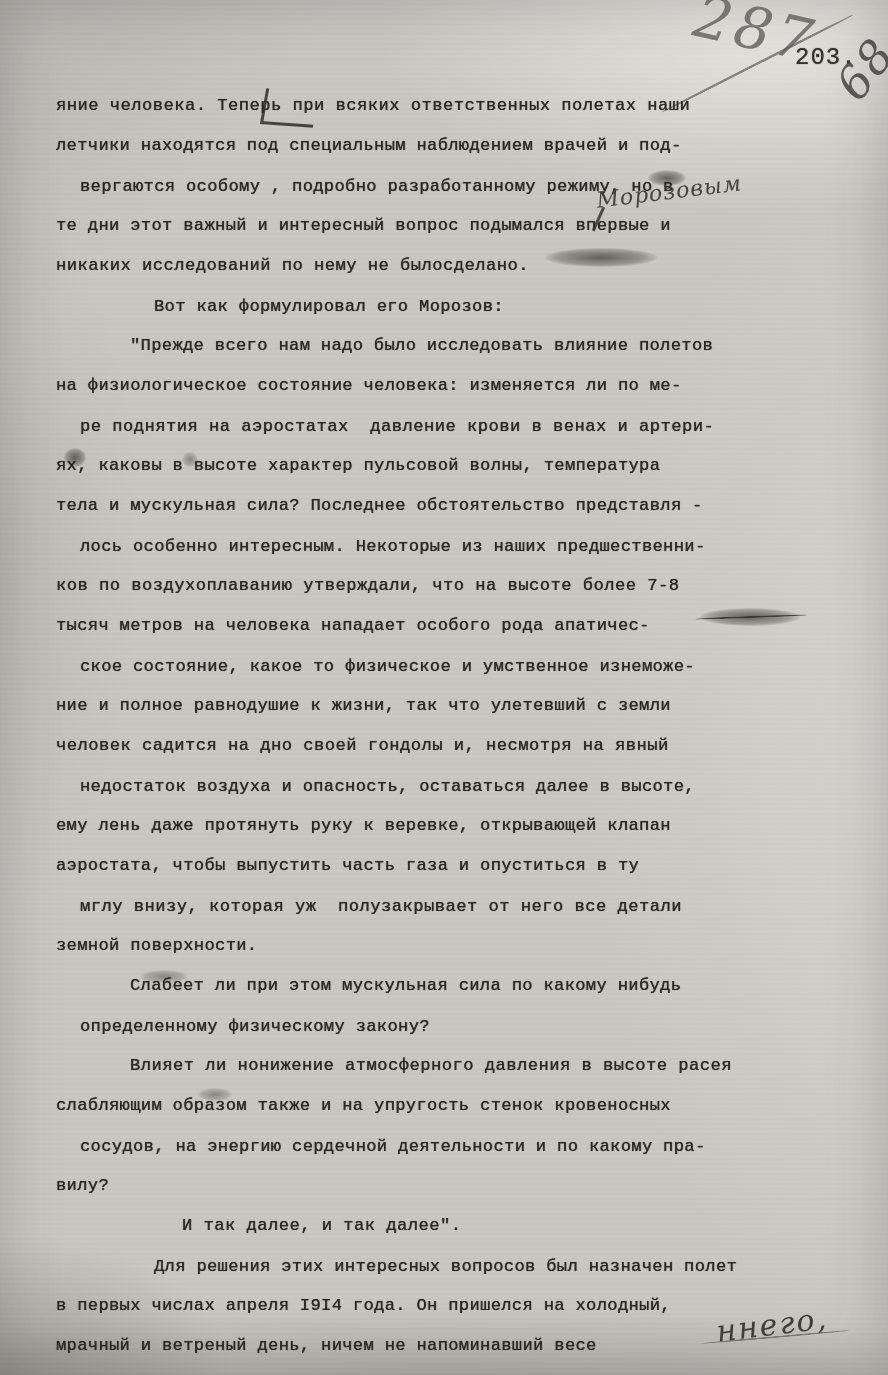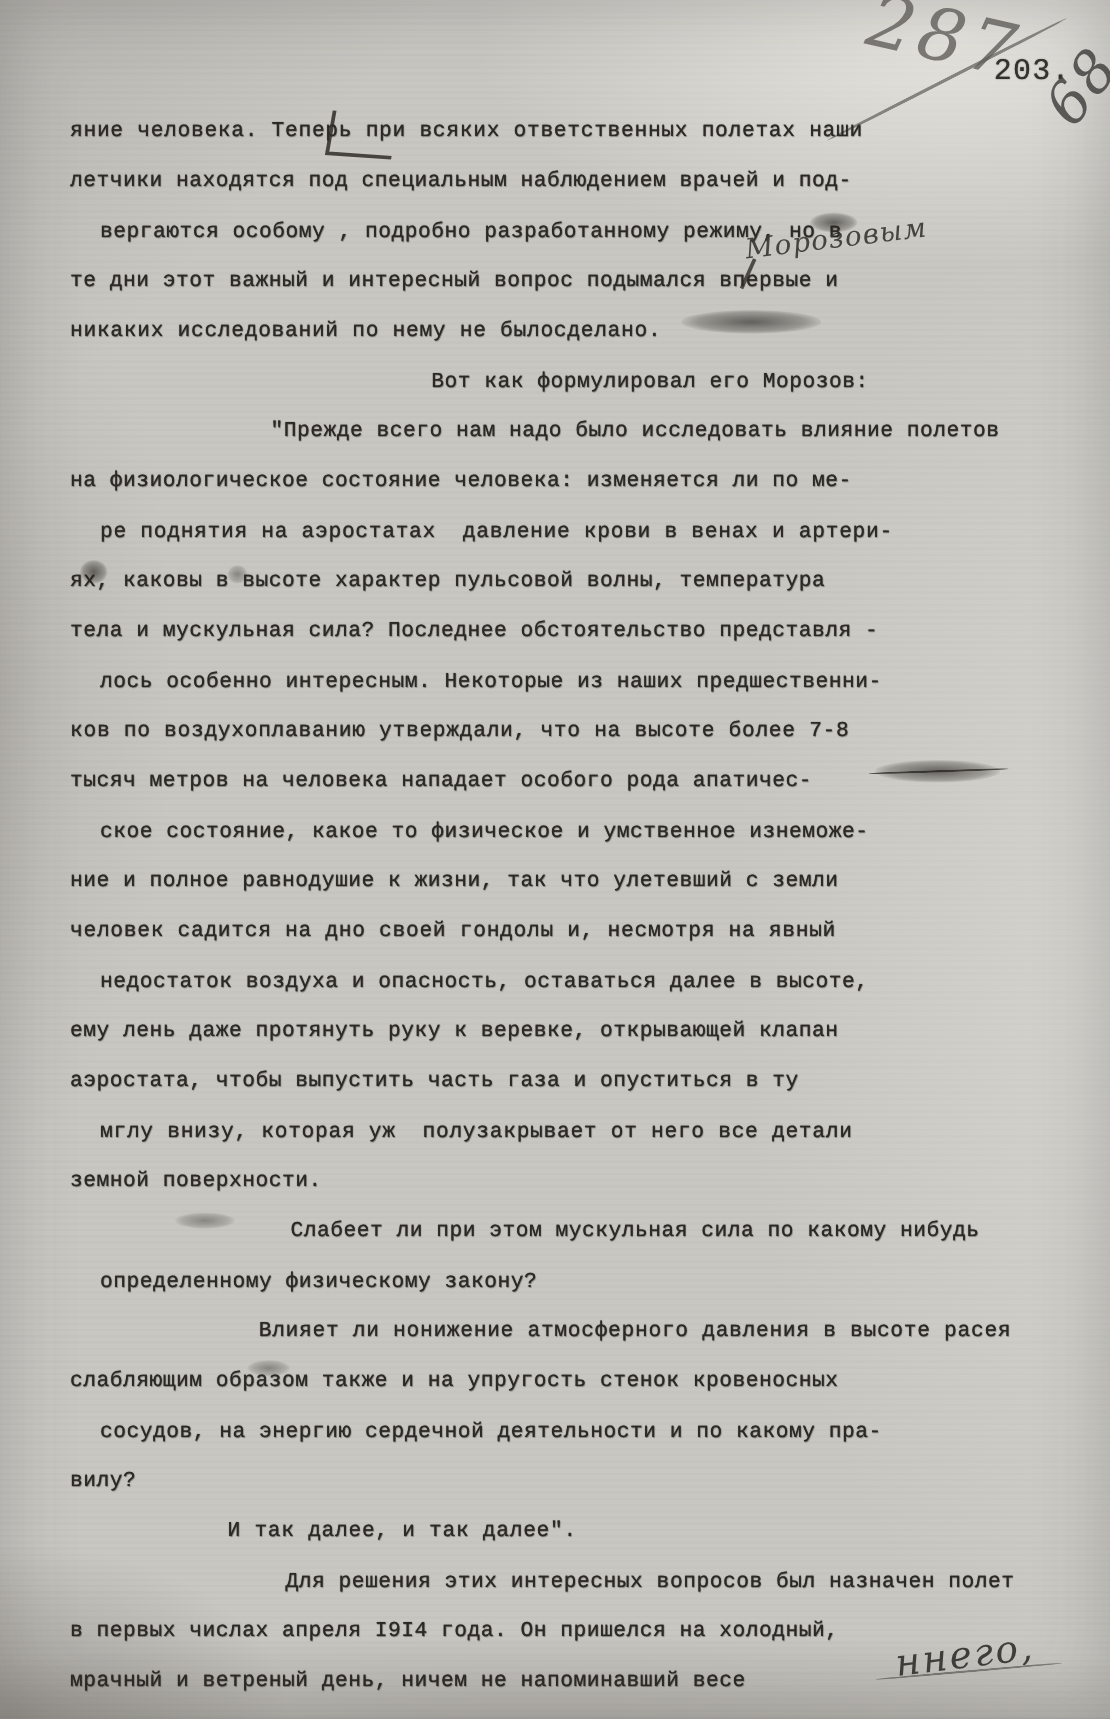--- a/index.html
+++ b/index.html
@@ -23,21 +23,21 @@
     position:absolute;left:56px;top:86px;width:830px;
     font-size:17px;letter-spacing:0.4px;line-height:40px;
     color:#2b2925;
     text-shadow:0 0 0.8px rgba(38,34,30,0.85), 0.5px 0.4px 0.6px rgba(38,34,30,0.35);
     white-space:pre;
   }
   .line{height:40px;}
   .line:nth-child(3n){transform:translateY(0.6px);margin-left:24px;}
   .line:nth-child(4n+1){letter-spacing:0.55px;}
   .ind0{padding-left:0;}
-  .ind1{padding-left:74px;text-align:center;}
+  .ind1{padding-left:74px;}
   .ind2{padding-left:126px;font-family:Liberation Mono, monospace;}
 
   
   .page-number{
     position:absolute;left:795px;top:44px;
     font-size:24px;color:#34322e;letter-spacing:1px;
     text-shadow:0 0 1px rgba(40,36,32,0.8);
     font-family:Liberation Mono, monospace;
   }
 

